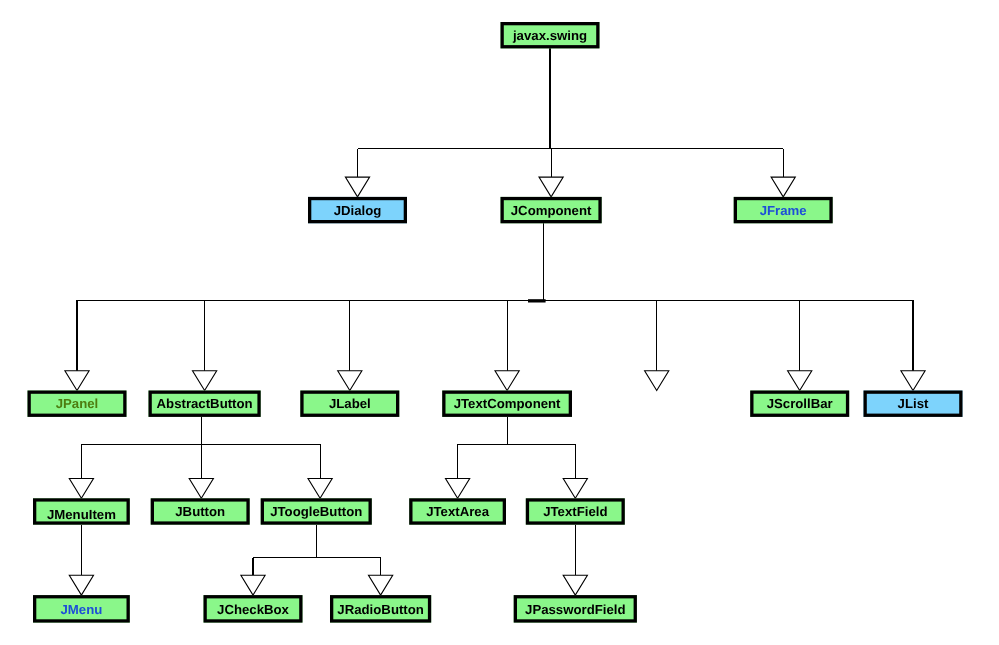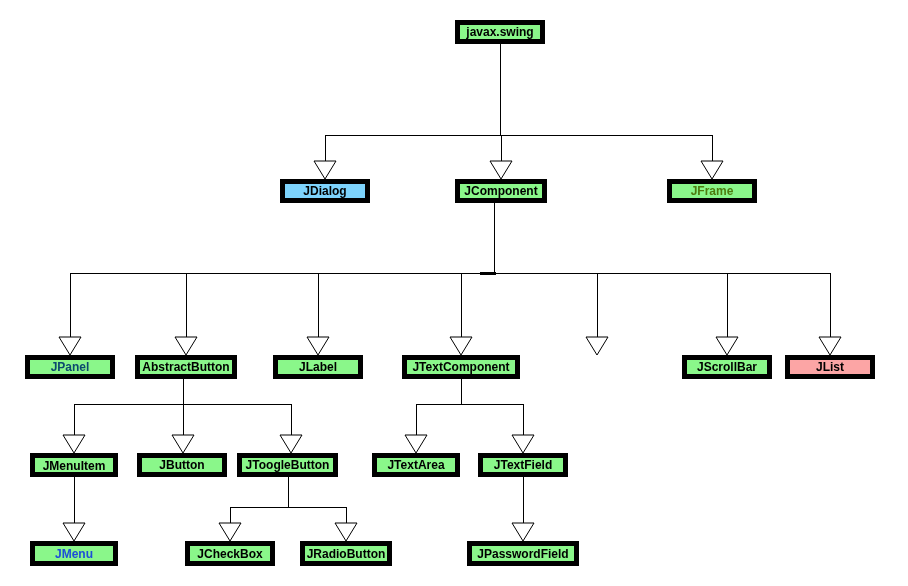--- a/index.html
+++ b/index.html
@@ -16,21 +16,21 @@
     overflow: hidden;
   }
   .edges-svg {
     position: absolute;
     left: 0;
     top: 0;
   }
   .node {
     position: absolute;
     box-sizing: border-box;
-    border: 5px solid #14532d;
+    border: 3px solid #14532d;
     display: flex;
     align-items: center;
     justify-content: center;
     font-weight: bold;
     font-size: 12px;
     line-height: 1;
     color: #000000;
     white-space: nowrap;
   }
 </style>
@@ -105,39 +105,39 @@
     </svg>
 <div class="node" style="left: 455px; top: 20px; width: 90px; height: 24px; background: rgb(138, 247, 138); border-color: rgb(0, 0, 0); color: rgb(0, 0, 0);">
       <span>javax.swing</span>
     </div>
     <div class="node" style="left: 280px; top: 179px; width: 90px; height: 24px; background: #7dd3fc; border-color: rgb(0, 0, 0); color: rgb(0, 0, 0);">
       <span>JDialog</span>
     </div>
     <div class="node" style="left: 455px; top: 179px; width: 92px; height: 24px; background: rgb(138, 247, 138); border-color: rgb(0, 0, 0); color: rgb(0, 0, 0);">
       <span>JComponent</span>
     </div>
-    <div class="node" style="left: 667px; top: 179px; width: 90px; height: 24px; background: rgb(138, 247, 138); border-color: rgb(0, 0, 0); color: #4d7c0f;">
+    <div class="node" style="left: 667px; top: 179px; width: 90px; height: 24px; background: rgb(138, 247, 138); border-color: rgb(0, 0, 0); color: #1d4ed8;">
       <span>JFrame</span>
     </div>
-    <div class="node" style="left: 25px; top: 355px; width: 90px; height: 24px; background: rgb(138, 247, 138); border-color: rgb(0, 0, 0); color: #0c4a6e;">
+    <div class="node" style="left: 25px; top: 355px; width: 90px; height: 24px; background: rgb(138, 247, 138); border-color: rgb(0, 0, 0); color: #4d7c0f;">
       <span>JPanel</span>
     </div>
     <div class="node" style="left: 135px; top: 355px; width: 102px; height: 24px; background: rgb(138, 247, 138); border-color: rgb(0, 0, 0); color: rgb(0, 0, 0);">
       <span>AbstractButton</span>
     </div>
     <div class="node" style="left: 273px; top: 355px; width: 90px; height: 24px; background: rgb(138, 247, 138); border-color: rgb(0, 0, 0); color: rgb(0, 0, 0);">
       <span>JLabel</span>
     </div>
     <div class="node" style="left: 402px; top: 355px; width: 118px; height: 24px; background: rgb(138, 247, 138); border-color: rgb(0, 0, 0); color: rgb(0, 0, 0);">
       <span>JTextComponent</span>
     </div>
     <div class="node" style="left: 682px; top: 355px; width: 90px; height: 24px; background: rgb(138, 247, 138); border-color: rgb(0, 0, 0); color: rgb(0, 0, 0);">
       <span>JScrollBar</span>
     </div>
-    <div class="node" style="left: 785px; top: 355px; width: 90px; height: 24px; background: #fca5a5; border-color: rgb(0, 0, 0); color: rgb(0, 0, 0);">
+    <div class="node" style="left: 785px; top: 355px; width: 90px; height: 24px; background: #7dd3fc; border-color: rgb(0, 0, 0); color: rgb(0, 0, 0);">
       <span>JList</span>
     </div>
     <div class="node" style="left: 30px; top: 453px; width: 88px; height: 24px; background: rgb(138, 247, 138); border-color: rgb(0, 0, 0); color: rgb(0, 0, 0); align-items: flex-end;">
       <span>JMenuItem</span>
     </div>
     <div class="node" style="left: 137px; top: 453px; width: 90px; height: 24px; background: rgb(138, 247, 138); border-color: rgb(0, 0, 0); color: rgb(0, 0, 0);">
       <span>JButton</span>
     </div>
     <div class="node" style="left: 237px; top: 453px; width: 101px; height: 24px; background: rgb(138, 247, 138); border-color: rgb(0, 0, 0); color: rgb(0, 0, 0);">
       <span>JToogleButton</span>

